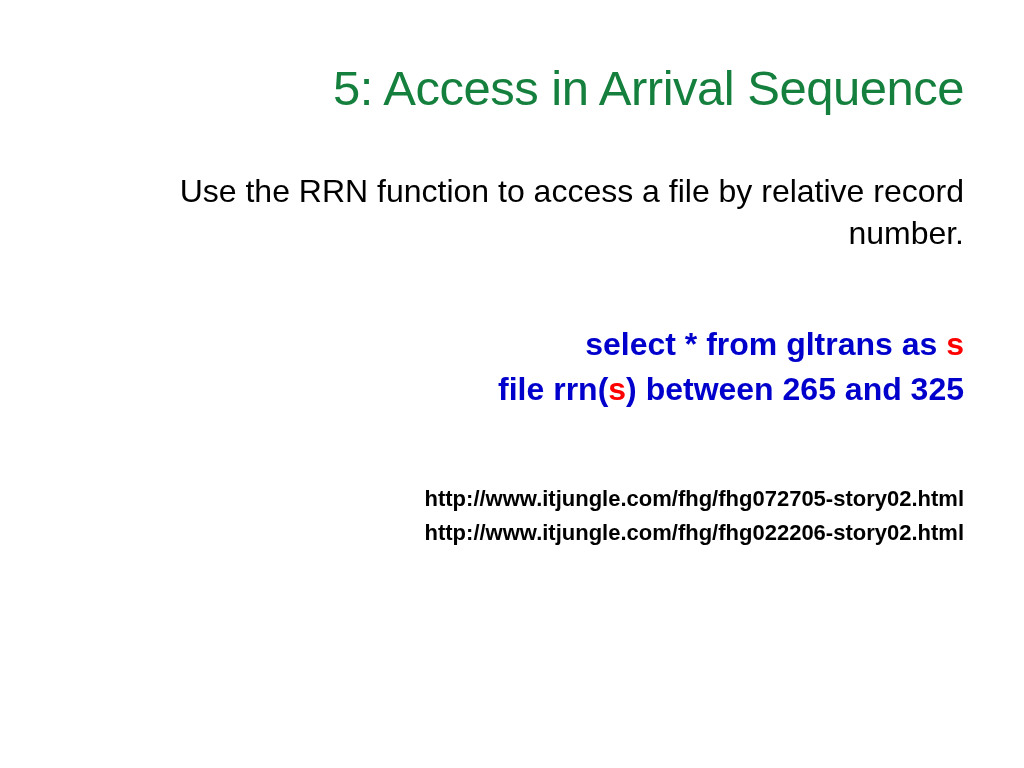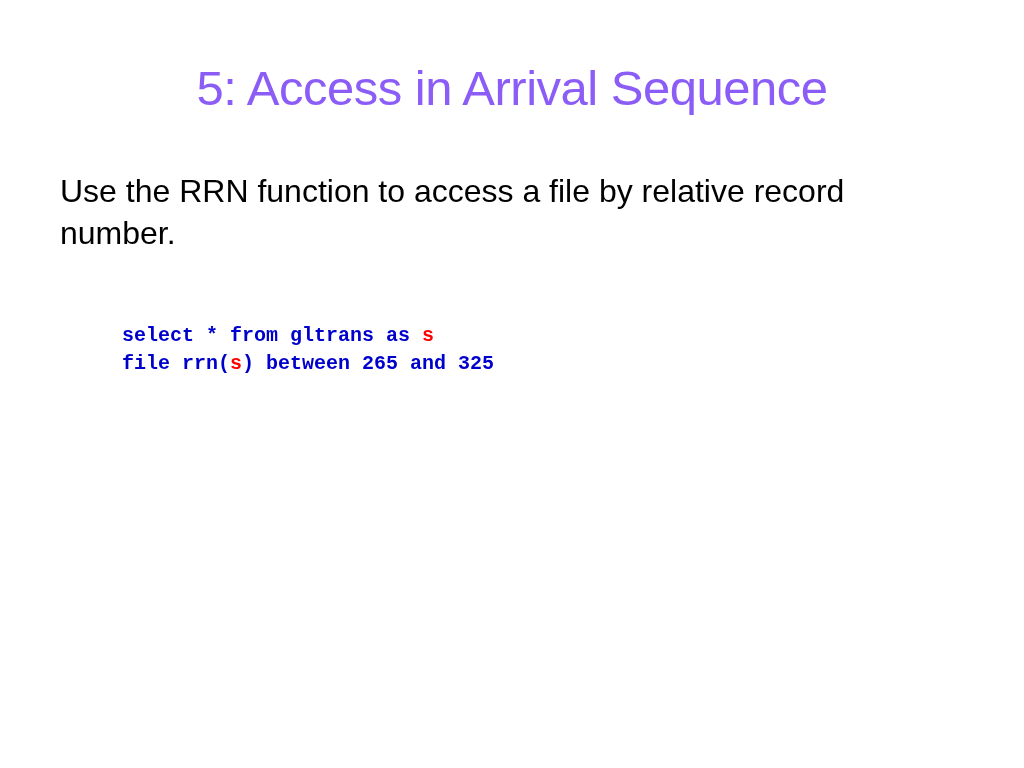--- a/index.html
+++ b/index.html
@@ -1,46 +1,47 @@
 <!DOCTYPE html>
 <html><head>
   <meta charset="utf-8">
   <style>
     * {
       margin: 0;
       padding: 0;
       box-sizing: border-box;
+      text-align: right;
     }
     body {
       width: 1024px;
       height: 768px;
       background: #ffffff;
       font-family: Arial, Helvetica, sans-serif;
       padding: 60px 60px 0 60px;
       overflow: hidden;
     }
     .slide-title {
-      color: #8b5cf6;
+      color: #15803d;
       font-size: 49px;
       font-weight: normal;
-      text-align: center;
+      text-align: right;
       margin-bottom: 55px;
       letter-spacing: -0.5px;
     }
     .body-text {
       color: #000000;
       font-size: 32px;
       font-weight: normal;
       line-height: 1.3;
       margin-bottom: 68px;
       padding-left: 0;
     }
     .code-block {
-      font-family: Liberation Mono, monospace;
-      font-size: 20px;
+      font-family: Liberation Sans, sans-serif;
+      font-size: 32px;
       font-weight: bold;
       line-height: 1.4;
       padding-left: 62px;
       margin-bottom: 70px;
       margin-top: 21px;
     }
     .code-blue {
       color: #0000cc;
     }
     .code-red {
@@ -63,13 +64,15 @@
 <h1 class="slide-title">5: Access in Arrival Sequence</h1>
 
 <p class="body-text">Use the RRN function to access a file by relative record number.</p>
 
 <div class="code-block">
   <div><span class="code-blue">select * from gltrans as </span><span class="code-red">s</span></div>
   <div><span class="code-blue">file rrn(</span><span class="code-red">s</span><span class="code-blue">) between 265 and 325</span></div>
 </div>
 
 <div class="links">
+  <div class="link-line">http://www.itjungle.com/fhg/fhg072705-story02.html</div>
+  <div class="link-line">http://www.itjungle.com/fhg/fhg022206-story02.html</div>
 </div>
 
 </body></html>

